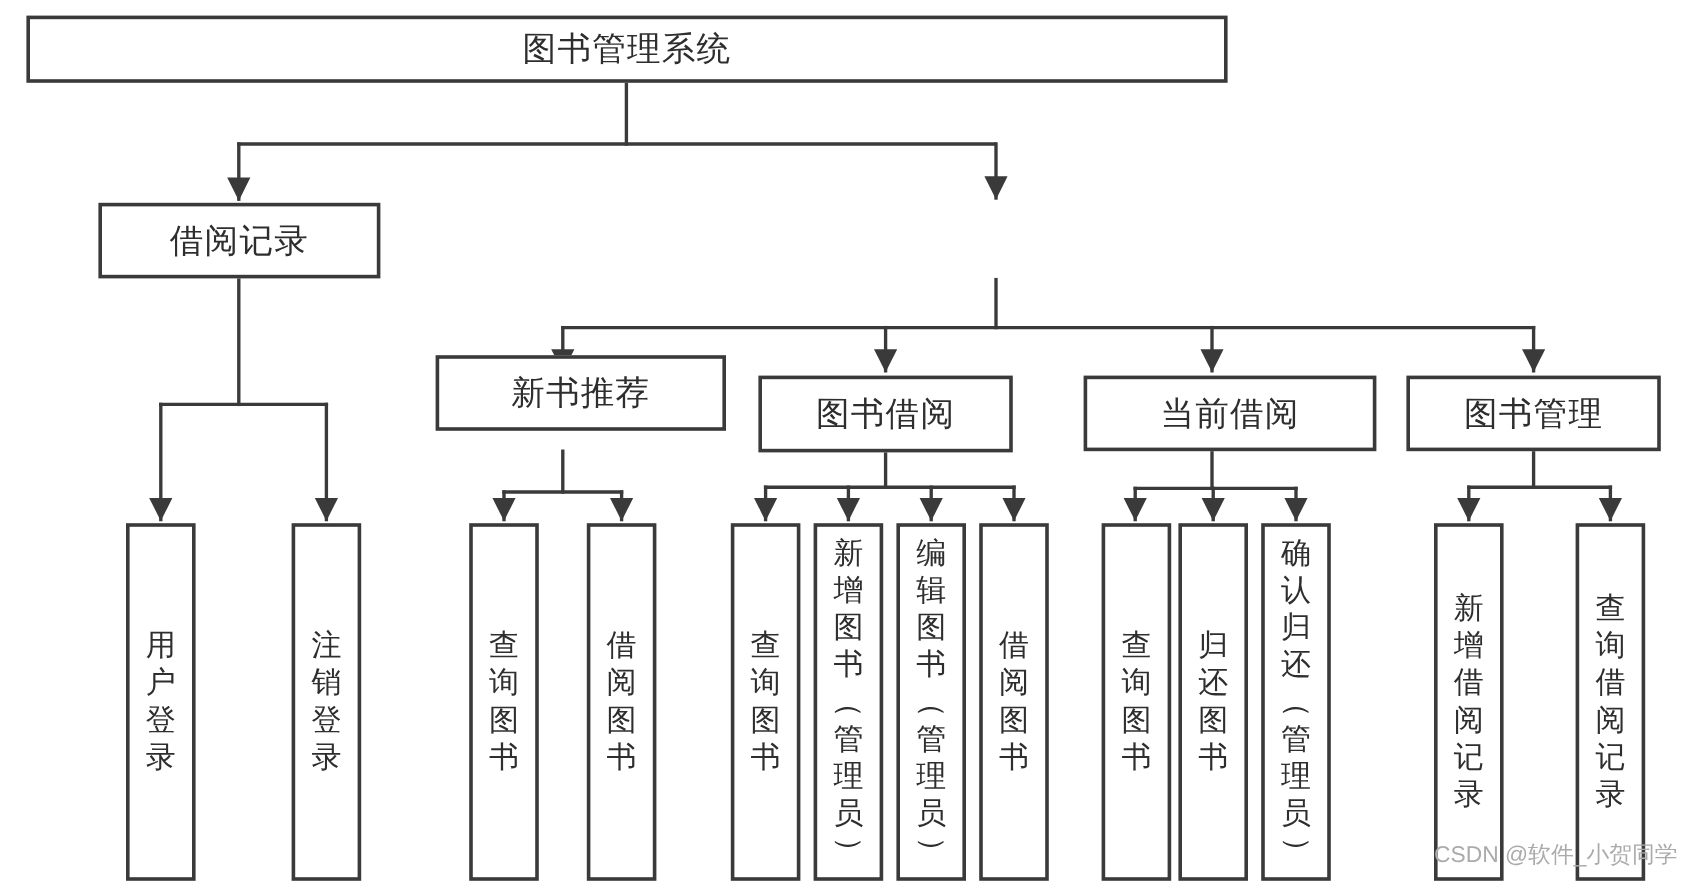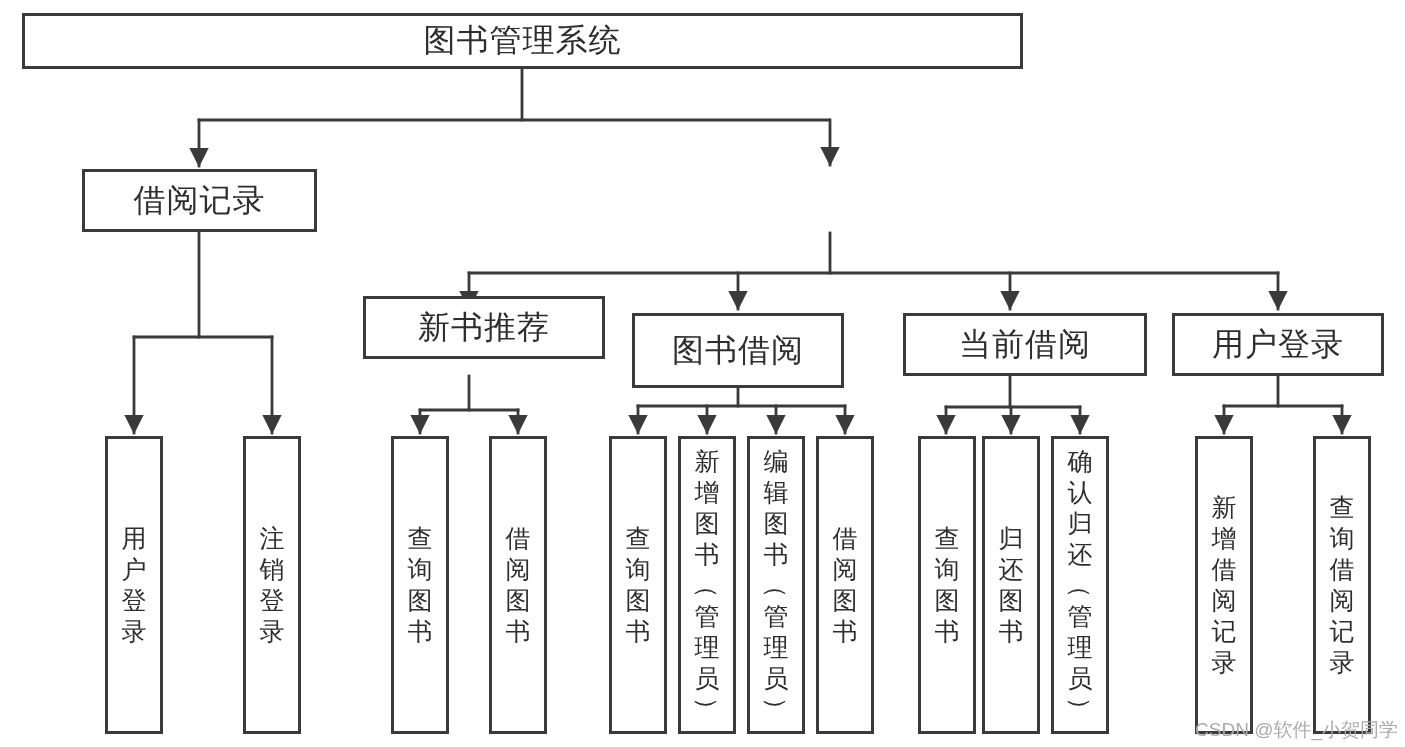--- a/index.html
+++ b/index.html
@@ -13,31 +13,31 @@
   .connectors{position:absolute;left:0;top:0;z-index:0;}
   .box{
     position:absolute;
     box-sizing:border-box;
     background:#ffffff;
     border:3px solid #3a3a3a;
     display:flex;align-items:center;justify-content:center;
     color:#2e2e2e;
     z-index:1;
   }
-  .box.h span{font-size:32px;letter-spacing:1px;white-space:nowrap;}
+  .box.h span{font-size:28px;letter-spacing:1px;white-space:nowrap;}
   .box.v .vlabel{
     display:flex;flex-direction:column;align-items:center;justify-content:center;
   }
   .box.v .vlabel span{
     font-size:25px;line-height:31px;display:block;text-align:center;
   }
   .box.v .vlabel span.rot{transform:rotate(90deg);}
   .watermark{
     position:absolute;
-    right:7px;bottom:4px;
+    right:7px;bottom:22px;
     z-index:2;
     font-size:19px;
     color:#ababab;
     white-space:nowrap;
   }
 </style>
 </head>
 <body>
 
 <div class="stage">
@@ -96,28 +96,28 @@
     <span>图书管理系统</span>
   </div>
 
   <div class="box h" style="left:82px;top:169px;width:235px;height:63px">
     <span>借阅记录</span>
   </div>
 
   <div class="box h" style="left:363px;top:296px;width:242px;height:63px">
     <span>新书推荐</span>
   </div>
-  <div class="box h" style="left:632px;top:313px;width:212px;height:75px">
+  <div class="box h" style="left:632px;top:313px;width:212px;height:64px">
     <span>图书借阅</span>
   </div>
   <div class="box h" style="left:903px;top:313px;width:244px;height:63px">
     <span>当前借阅</span>
   </div>
   <div class="box h" style="left:1172px;top:313px;width:212px;height:63px">
-    <span>用户登录</span>
+    <span>图书管理</span>
   </div>
 
   <div class="box v" style="left:105px;top:436px;width:58px;height:298px">
     <span class="vlabel">
         <span>用</span>
         <span>户</span>
         <span>登</span>
         <span>录</span>
       </span>
   </div>

